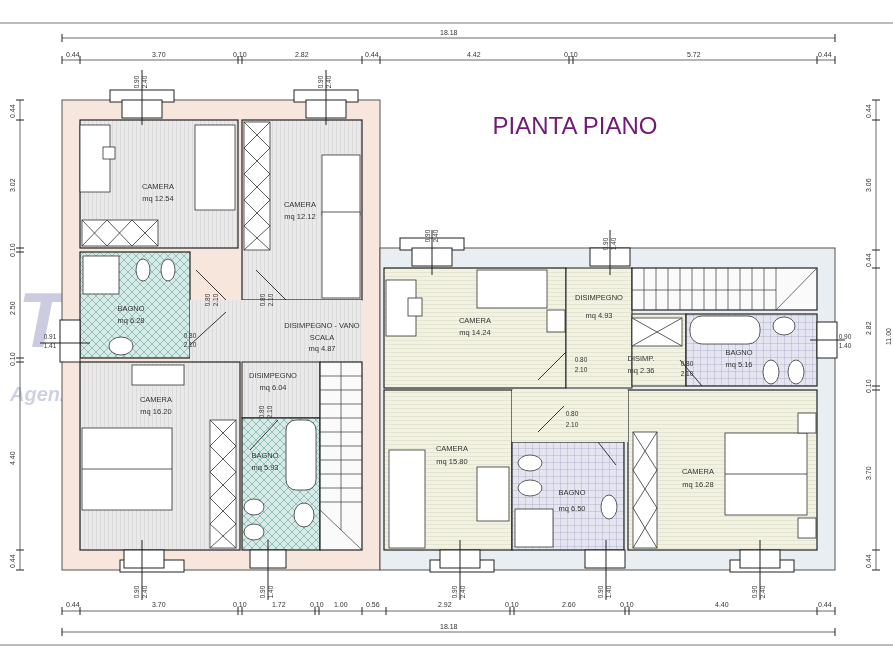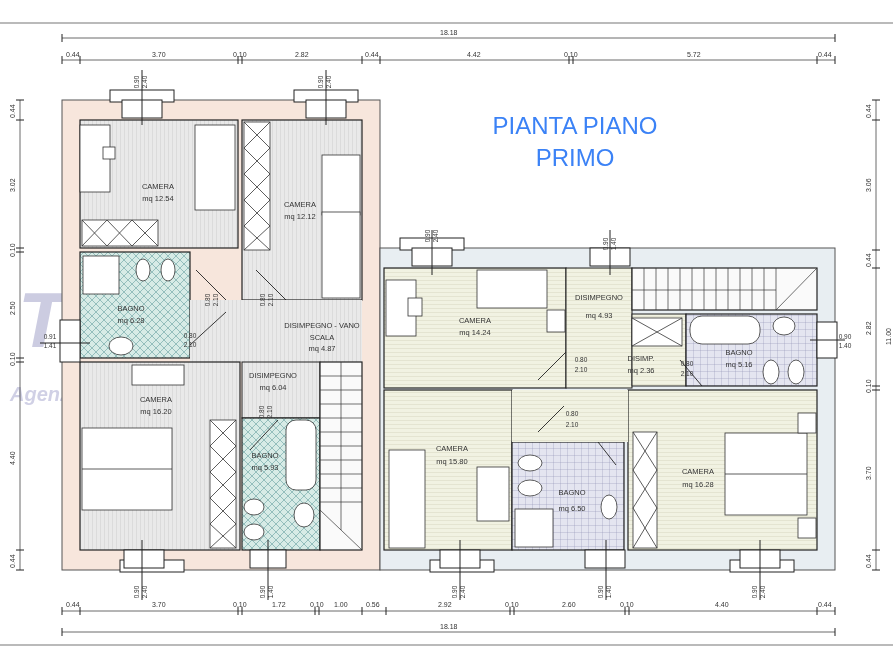--- a/index.html
+++ b/index.html
@@ -1,21 +1,21 @@
 <!DOCTYPE html>
 <html><head>
 <meta charset="utf-8">
 <style>
   html, body { margin: 0; padding: 0; background: #ffffff; }
   body { width: 893px; height: 670px; overflow: hidden; position: relative; font-family: "Liberation Sans", sans-serif; }
   #plan { position: absolute; left: 0; top: 0; width: 893px; height: 670px; }
   .dim-text { font-family: "Liberation Sans", sans-serif; font-size: 7px; fill: #333; }
   .room-label { font-family: "Liberation Sans", sans-serif; font-size: 7.5px; fill: #333; text-anchor: middle; }
   .door-label { font-family: "Liberation Sans", sans-serif; font-size: 6.5px; fill: #333; text-anchor: middle; }
-  .title { position: absolute; left: 470px; top: 110px; width: 210px; text-align: center; font-family: "Liberation Sans", sans-serif; font-size: 24px; line-height: 32px; color: #3b82f6; }
+  .title { position: absolute; left: 470px; top: 110px; width: 210px; text-align: center; font-family: "Liberation Sans", sans-serif; font-size: 24px; line-height: 32px; color: #701a75; }
   .watermark-brand { position: absolute; left: 18px; top: 275px; font-family: "Liberation Sans", sans-serif; font-weight: bold; font-style: italic; font-size: 78px; letter-spacing: 2px; color: rgba(110,110,170,0.35); }
   .watermark-sub { position: absolute; left: 10px; top: 383px; font-family: "Liberation Sans", sans-serif; font-weight: bold; font-style: italic; font-size: 20px; color: rgba(120,120,180,0.35); white-space: nowrap; }
 </style>
 </head>
 <body>
 
 <div class="watermark-brand">TORRESAN</div>
 <div class="watermark-sub">Agenzia Immobiliare Padova</div>
 
 <svg id="plan" viewBox="0 0 893 670" xmlns="http://www.w3.org/2000/svg">
@@ -378,14 +378,13 @@
     <text transform="translate(465,592) rotate(-90)" class="door-label">2.40</text>
     <text transform="translate(603,592) rotate(-90)" class="door-label">0.90</text>
     <text transform="translate(611,592) rotate(-90)" class="door-label">1.40</text>
     <text transform="translate(757,592) rotate(-90)" class="door-label">0.90</text>
     <text transform="translate(765,592) rotate(-90)" class="door-label">2.40</text>
   </g>
 </svg>
 
 <div class="title">
   <div>PIANTA PIANO</div>
-  <div>PRIMO</div>
 </div>
 
 </body></html>

